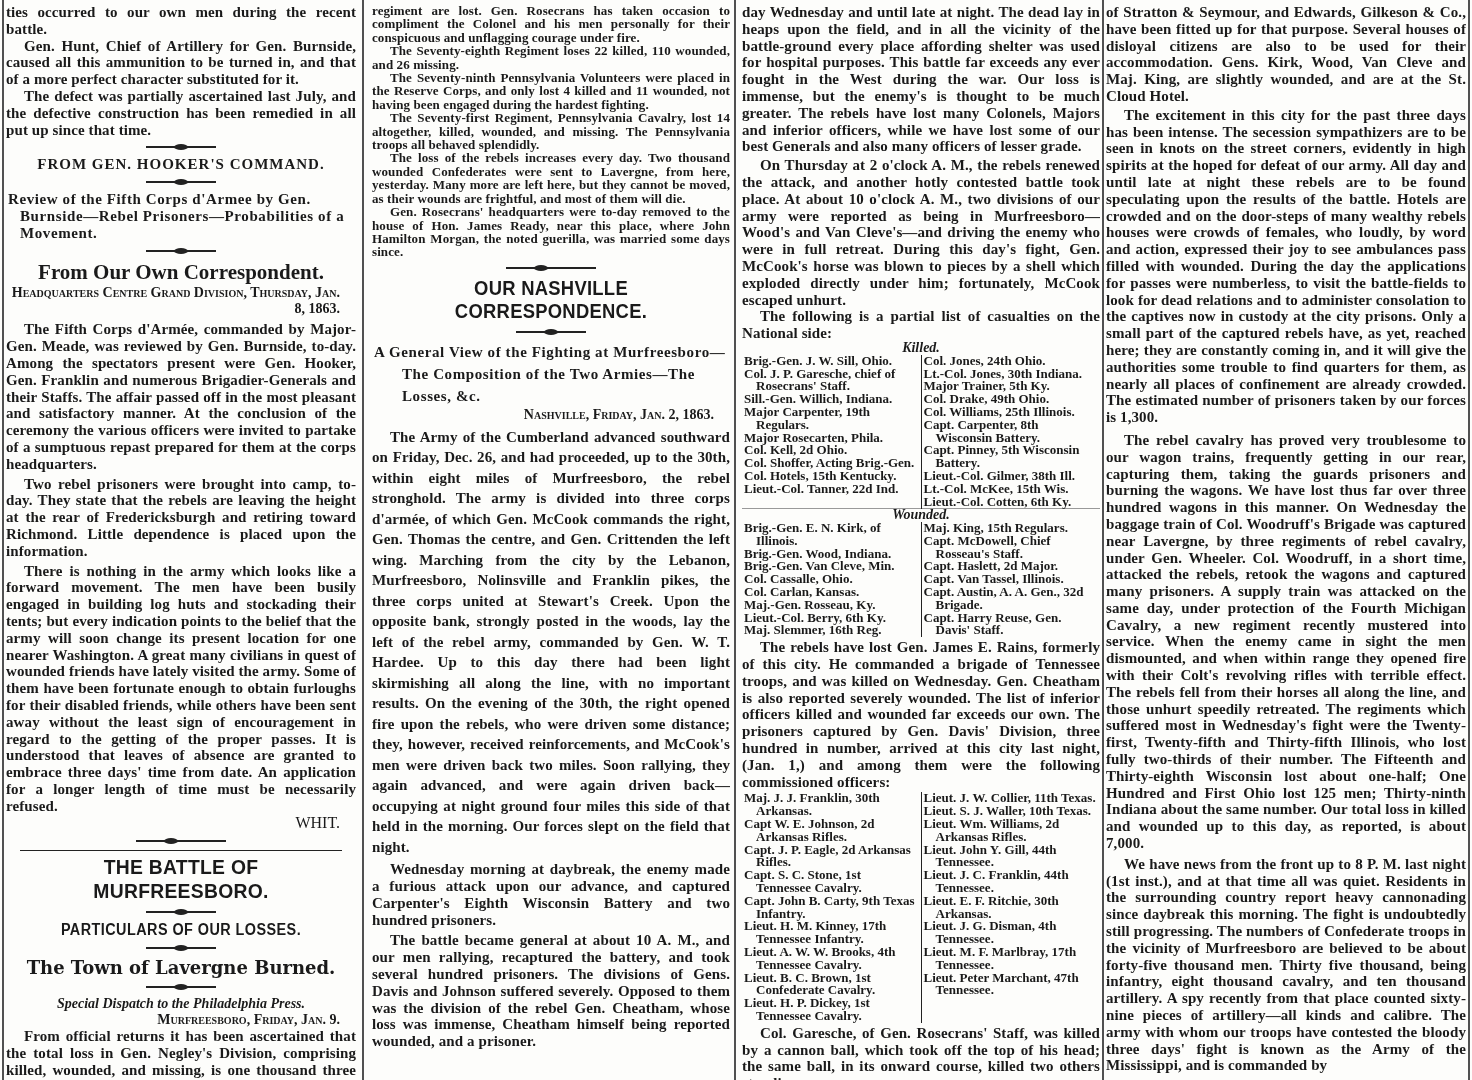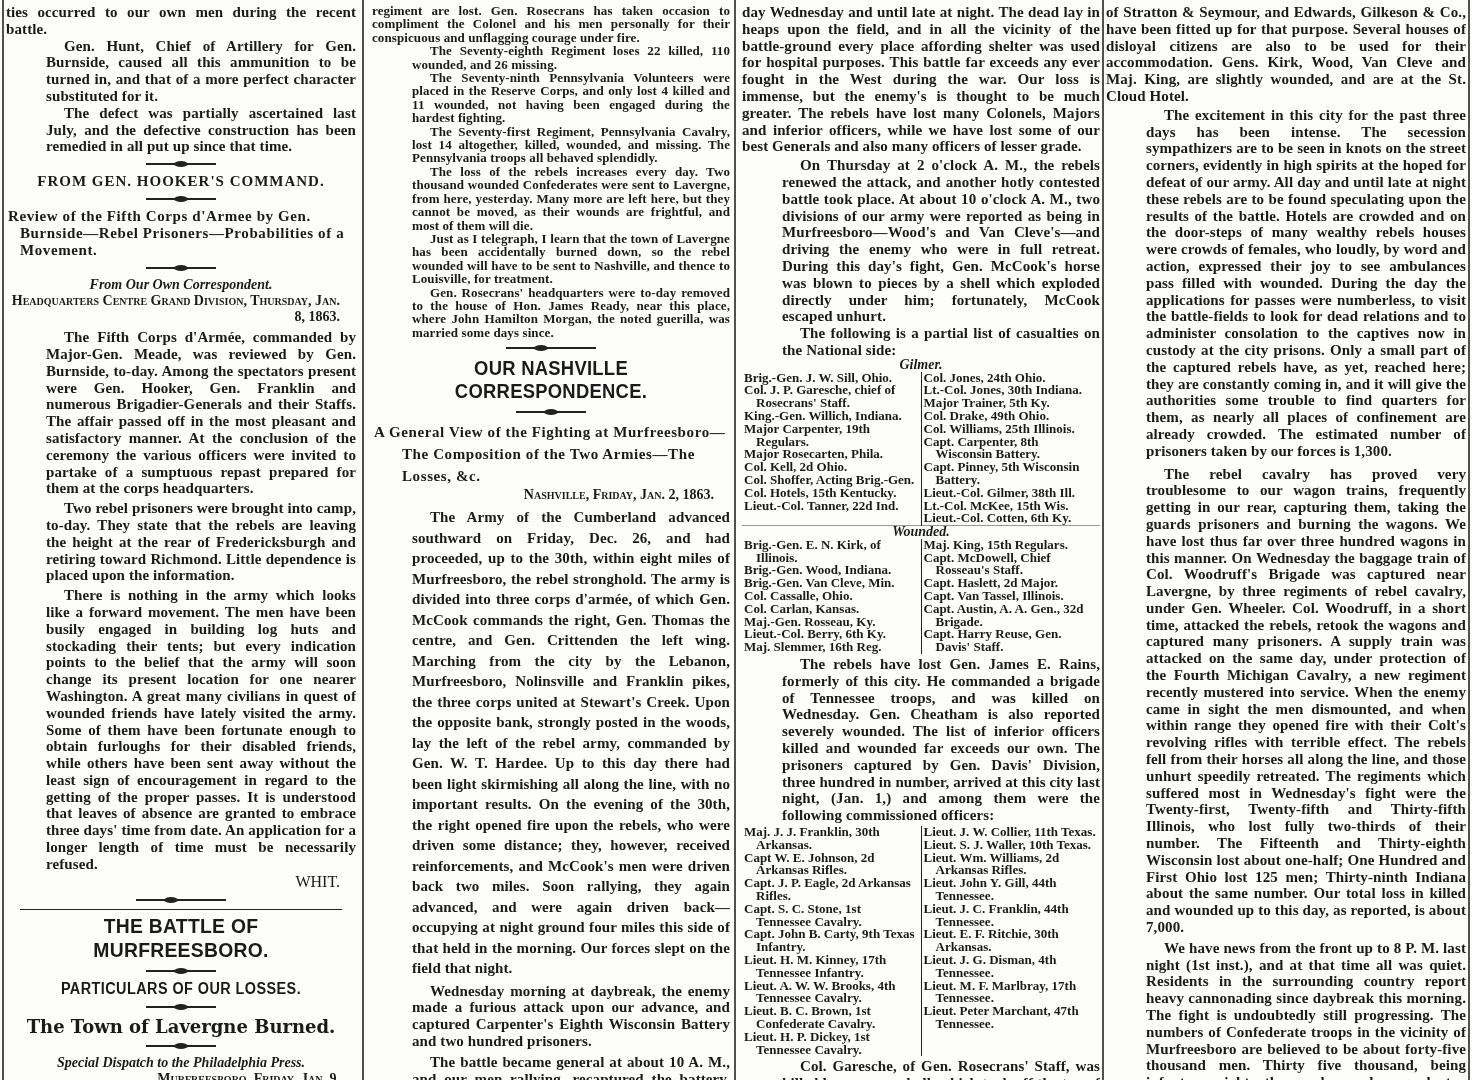--- a/index.html
+++ b/index.html
@@ -5,31 +5,31 @@
   html, body { margin:0; padding:0; background:#ffffff; }
   body { width:1472px; height:1080px; overflow:hidden; position:relative; font-family:"Liberation Serif","DejaVu Serif",serif; color:#1a1a1a; }
   .page { position:absolute; left:0; top:0; width:1472px; height:1080px; background:#fdfdfb; }
   .col { position:absolute; top:0; height:1080px; overflow:hidden; box-sizing:border-box; }
   .c1 { left:6px; width:350px; }
   .c2 { left:372px; width:358px; }
   .c3 { left:742px; width:358px; }
   .c4 { left:1106px; width:360px; }
   .rule-v { position:absolute; top:0; width:2px; height:1080px; background:#333; opacity:0.85; }
   p.t { margin:0; font-size:15px; line-height:16.8px; text-align:justify; font-weight:bold; letter-spacing:0.1px; }
-  p.t.ind { text-indent:18px;margin-left:40px; }
+  p.t.ind { text-indent:18px; }
   p.small { font-size:13px; line-height:13.4px; }
   .sc { font-variant:small-caps; }
   .hd1 { text-align:center; font-weight:bold; font-size:15px; letter-spacing:1px; margin:8px; }
   .hd2 { font-family:"Liberation Serif",serif; font-weight:bold; font-size:15px; letter-spacing:0.6px; margin:0; padding-left:14px; text-indent:-12px; line-height:17px; }
   .big { text-align:center; font-family:"Liberation Sans","DejaVu Sans",sans-serif; font-weight:bold; font-size:21px; letter-spacing:0.3px; transform:scaleX(0.92); margin:0; }
   .med { text-align:center; font-family:"Liberation Sans",sans-serif; font-weight:bold; font-size:16px; transform:scaleX(0.9); margin:0; letter-spacing:0.5px; }
   .gothic { text-align:center; font-family:"DejaVu Serif",serif; font-weight:bold; font-size:18px; margin:0; }
   .dash { width:70px; height:2px; background:#222; margin:8px auto; position:relative; }
   .dash::after { content:""; position:absolute; left:28px; top:-2px; width:14px; height:6px; border-radius:50%; background:#222; }
-  .center { text-align:center; margin:0; font-weight:bold; font-size:14px;font-style:italic; }
+  .center { text-align:center; margin:0; font-weight:bold; font-size:21px; }
   .right { text-align:right; margin:0; font-weight:bold; font-size:14px; padding-right:16px; }
   .it { font-style:italic; }
   .sig { display:flex; justify-content:flex-end; padding-right:16px; }
   table.cas { width:100%; border-collapse:collapse; font-size:13px; line-height:12.8px; font-weight:bold; }
   table.cas td { vertical-align:top; padding:0 2px; width:50%; }
   table.cas td.l { border-right:1.5px solid #222; }
   .cas .it-h { text-align:center; font-style:italic; font-weight:bold; font-size:14px; }
   .hang { padding-left:12px; text-indent:-12px; display:block; }
   .box-top { border-top:1.5px solid #222; margin-top:6px; padding-top:4px; }
 </style>
@@ -74,48 +74,47 @@
     <p class="t ind">From official returns it has been ascertained that the total loss in Gen. Negley's Division, comprising killed, wounded, and missing, is one thousand three hundred and fifty-six (1,356.)</p>
 
   </div>
 
   <div class="col c2">
     <p class="t small" style="margin-top:4px;">regiment are lost. Gen. Rosecrans has taken occasion to compliment the Colonel and his men personally for their conspicuous and unflagging courage under fire.</p>
     <p class="t small ind">The Seventy-eighth Regiment loses 22 killed, 110 wounded, and 26 missing.</p>
     <p class="t small ind">The Seventy-ninth Pennsylvania Volunteers were placed in the Reserve Corps, and only lost 4 killed and 11 wounded, not having been engaged during the hardest fighting.</p>
     <p class="t small ind">The Seventy-first Regiment, Pennsylvania Cavalry, lost 14 altogether, killed, wounded, and missing. The Pennsylvania troops all behaved splendidly.</p>
     <p class="t small ind">The loss of the rebels increases every day. Two thousand wounded Confederates were sent to Lavergne, from here, yesterday. Many more are left here, but they cannot be moved, as their wounds are frightful, and most of them will die.</p>
-    <p class="t small ind">Just as I telegraph, I learn that the town of Lavergne has been accidentally burned down, so the rebel wounded will have to be sent to Nashville, and thence to Louisville, for treatment.</p>
     <p class="t small ind">Gen. Rosecrans' headquarters were to-day removed to the house of Hon. James Ready, near this place, where John Hamilton Morgan, the noted guerilla, was married some days since.</p>
     <div class="dash" style="width:90px;"></div>
     <p class="big" style="font-size:20px;">OUR NASHVILLE CORRESPONDENCE.</p>
     <div class="dash"></div>
     <p class="hd2" style="padding-left:30px;text-indent:-28px;line-height:22px;">A General View of the Fighting at Murfreesboro—The Composition of the Two Armies—The Losses, &amp;c.</p>
     <p class="right sc">Nashville, Friday, Jan. 2, 1863.</p>
     <p class="t ind" style="line-height:20.5px;margin-top:4px;">The Army of the Cumberland advanced southward on Friday, Dec. 26, and had proceeded, up to the 30th, within eight miles of Murfreesboro, the rebel stronghold. The army is divided into three corps d'armée, of which Gen. McCook commands the right, Gen. Thomas the centre, and Gen. Crittenden the left wing. Marching from the city by the Lebanon, Murfreesboro, Nolinsville and Franklin pikes, the three corps united at Stewart's Creek. Upon the opposite bank, strongly posted in the woods, lay the left of the rebel army, commanded by Gen. W. T. Hardee. Up to this day there had been light skirmishing all along the line, with no important results. On the evening of the 30th, the right opened fire upon the rebels, who were driven some distance; they, however, received reinforcements, and McCook's men were driven back two miles. Soon rallying, they again advanced, and were again driven back—occupying at night ground four miles this side of that held in the morning. Our forces slept on the field that night.</p>
     <p class="t ind" style="margin-top:4px;">Wednesday morning at daybreak, the enemy made a furious attack upon our advance, and captured Carpenter's Eighth Wisconsin Battery and two hundred prisoners.</p>
     <p class="t ind" style="margin-top:4px;">The battle became general at about 10 A. M., and our men rallying, recaptured the battery, and took several hundred prisoners. The divisions of Gens. Davis and Johnson suffered severely. Opposed to them was the division of the rebel Gen. Cheatham, whose loss was immense, Cheatham himself being reported wounded, and a prisoner.</p>
 
   </div>
 
   <div class="col c3">
     <p class="t" style="margin-top:4px;">day Wednesday and until late at night. The dead lay in heaps upon the field, and in all the vicinity of the battle-ground every place affording shelter was used for hospital purposes. This battle far exceeds any ever fought in the West during the war. Our loss is immense, but the enemy's is thought to be much greater. The rebels have lost many Colonels, Majors and inferior officers, while we have lost some of our best Generals and also many officers of lesser grade.</p>
     <p class="t ind" style="margin-top:2px;">On Thursday at 2 o'clock A. M., the rebels renewed the attack, and another hotly contested battle took place. At about 10 o'clock A. M., two divisions of our army were reported as being in Murfreesboro—Wood's and Van Cleve's—and driving the enemy who were in full retreat. During this day's fight, Gen. McCook's horse was blown to pieces by a shell which exploded directly under him; fortunately, McCook escaped unhurt.</p>
     <p class="t ind">The following is a partial list of casualties on the National side:</p>
 
     <table class="cas">
       <tbody>
           <tr>
-            <td colspan="2" class="it-h">Gilmer.</td>
+            <td colspan="2" class="it-h">Killed.</td>
           </tr>
       <tr>
         <td class="l">
           <span class="hang">Brig.-Gen. J. W. Sill, Ohio.</span>
           <span class="hang">Col. J. P. Garesche, chief of Rosecrans' Staff.</span>
-          <span class="hang">King.-Gen. Willich, Indiana.</span>
+          <span class="hang">Sill.-Gen. Willich, Indiana.</span>
           <span class="hang">Major Carpenter, 19th Regulars.</span>
           <span class="hang">Major Rosecarten, Phila.</span>
           <span class="hang">Col. Kell, 2d Ohio.</span>
           <span class="hang">Col. Shoffer, Acting Brig.-Gen.</span>
           <span class="hang">Col. Hotels, 15th Kentucky.</span>
           <span class="hang">Lieut.-Col. Tanner, 22d Ind.</span>
         </td>
         <td>
           <span class="hang">Col. Jones, 24th Ohio.</span>
           <span class="hang">Lt.-Col. Jones, 30th Indiana.</span>

